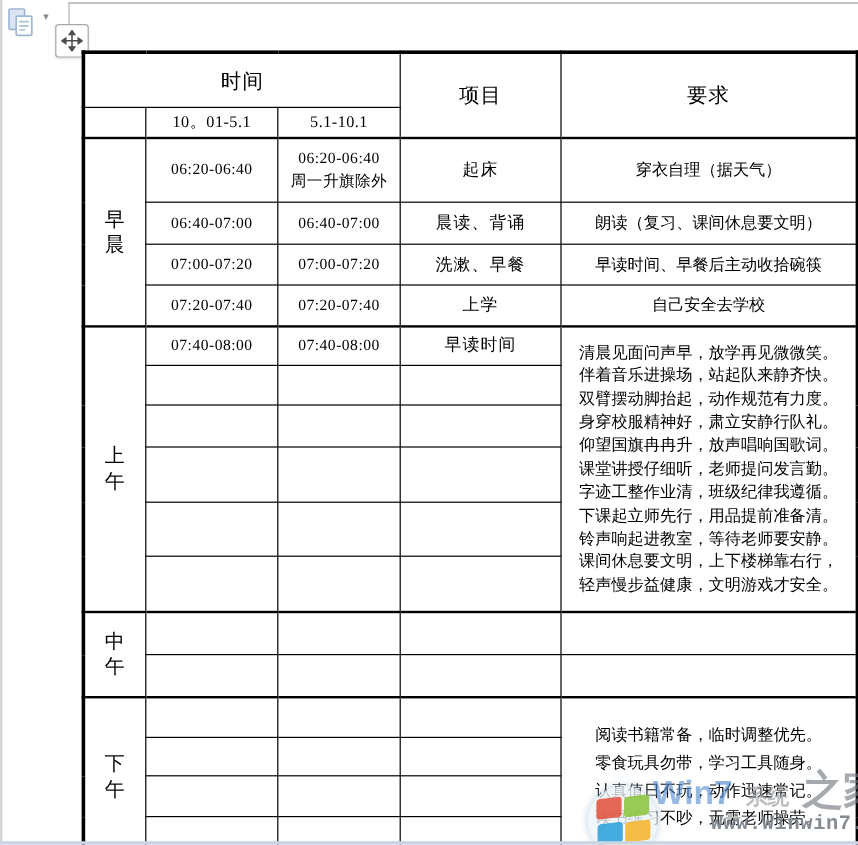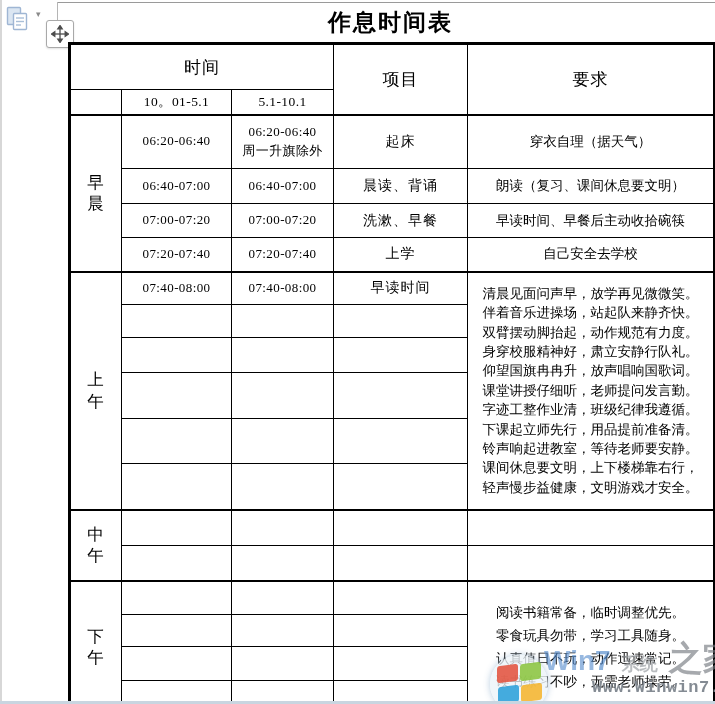--- a/index.html
+++ b/index.html
@@ -89,21 +89,20 @@
         <line x1="9" y1="3" x2="9" y2="15"></line>
         <line x1="3" y1="9" x2="15" y2="9"></line>
         <polygon points="9,0.5 6.8,3.8 11.2,3.8"></polygon>
         <polygon points="9,17.5 6.8,14.2 11.2,14.2"></polygon>
         <polygon points="0.5,9 3.8,6.8 3.8,11.2"></polygon>
         <polygon points="17.5,9 14.2,6.8 14.2,11.2"></polygon>
       </g>
     </svg>
   </div>
 
-  <div class="doc-title">作息时间表</div>
 
   <table class="schedule">
     <colgroup>
       <col style="width:52px">
         <col style="width:110px">
         <col style="width:102px">
       <col style="width:134px">
         <col style="width:247px">
     </colgroup>
     <tbody>

